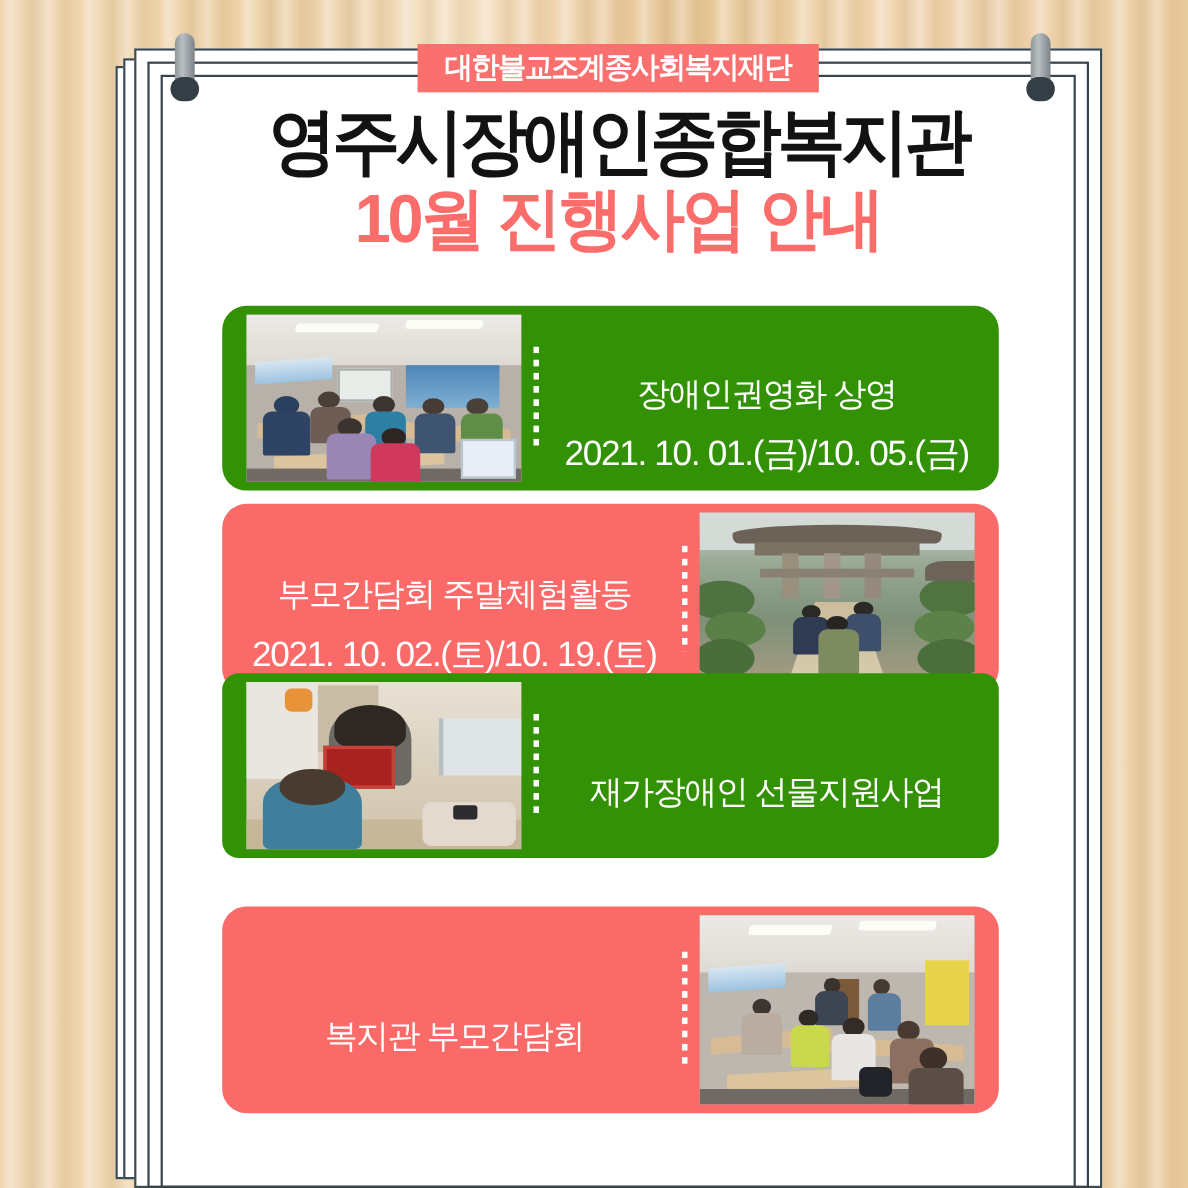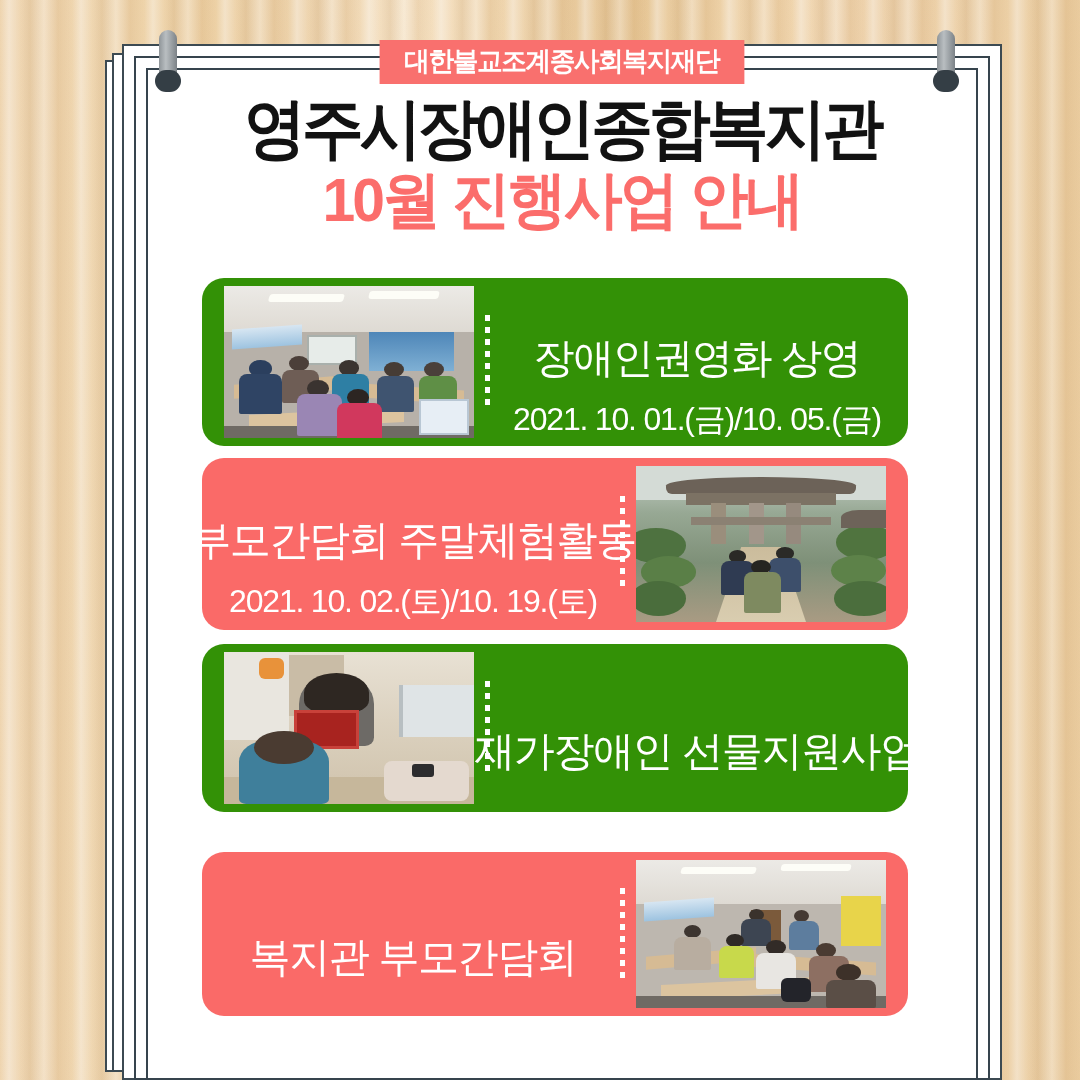--- a/index.html
+++ b/index.html
@@ -155,21 +155,21 @@
     top:0; height:100%;
     display:flex; flex-direction:column;
     align-items:center; justify-content:center;
     color:#ffffff;
     text-align:center;
   }
   .card.img-left  .text { left:300px; right:16px; }
   .card.img-right .text { left:16px;  right:300px; }
 
   .card .prog-name {
-    font-size:41px;
+    font-size:30px;
     font-weight:400;
     letter-spacing:-1.4px;
     line-height:1.3;
     white-space:nowrap;
     margin-top:48px;
   }
   .card .prog-date {
     margin-top:14px;
     font-size:32px;
     font-weight:400;
@@ -325,42 +325,42 @@
         <i class="head" style="left:46%;top:60%;width:8%;height:9%;background:#262521;"></i>
         <i class="body" style="left:43%;top:68%;width:15%;height:26%;background:#7e8a60;"></i>
       </div>
       <div class="divider"></div>
       <div class="text">
         <div class="prog-name">부모간담회 주말체험활동</div>
         <div class="prog-date">2021. 10. 02.(토)/10. 19.(토)</div>
       </div>
     </div>
 
-    <div class="card green img-left" style="left:202px; top:644px; width:706px; height:168px;">
+    <div class="card green img-left" style="left:202px; top:612px; width:706px; height:168px;border-radius:15px;">
       <div class="photo ph home">
         <i class="wallL"></i>
           <i class="door"></i>
           <i class="bed"></i>
           <i class="floor"></i>
         <i class="mat"></i>
         <i class="person"></i>
           <i class="hair"></i>
           <i class="box"></i>
         <i class="gran"></i>
           <i class="granh"></i>
         <i style="left:14%;top:4%;width:10%;height:14%;background:#e8923a;border-radius:6px;"></i>
         <i style="right:16%;bottom:18%;width:9%;height:8%;background:#2c2c2e;border-radius:3px;"></i>
       </div>
       <div class="divider"></div>
       <div class="text">
         <div class="prog-name">재가장애인 선물지원사업</div>
       </div>
     </div>
 
-    <div class="card red img-right" style="left:202px; top:852px; width:706px; height:164px;padding-left:33px;">
+    <div class="card red img-right" style="left:202px; top:824px; width:706px; height:188px;padding-left:33px;">
       <div class="photo ph room p4">
         <i class="ceil"></i>
           <i class="lamp1"></i>
           <i class="lamp2"></i>
         <i class="ban"></i>
         <i style="right:2%;top:24%;width:16%;height:34%;background:#e8d44a;"></i>
         <i style="left:46%;top:34%;width:12%;height:22%;background:#7b5a3b;"></i>
         <i class="tbl1"></i>
           <i class="tbl2"></i>
           <i class="tbl3"></i>

